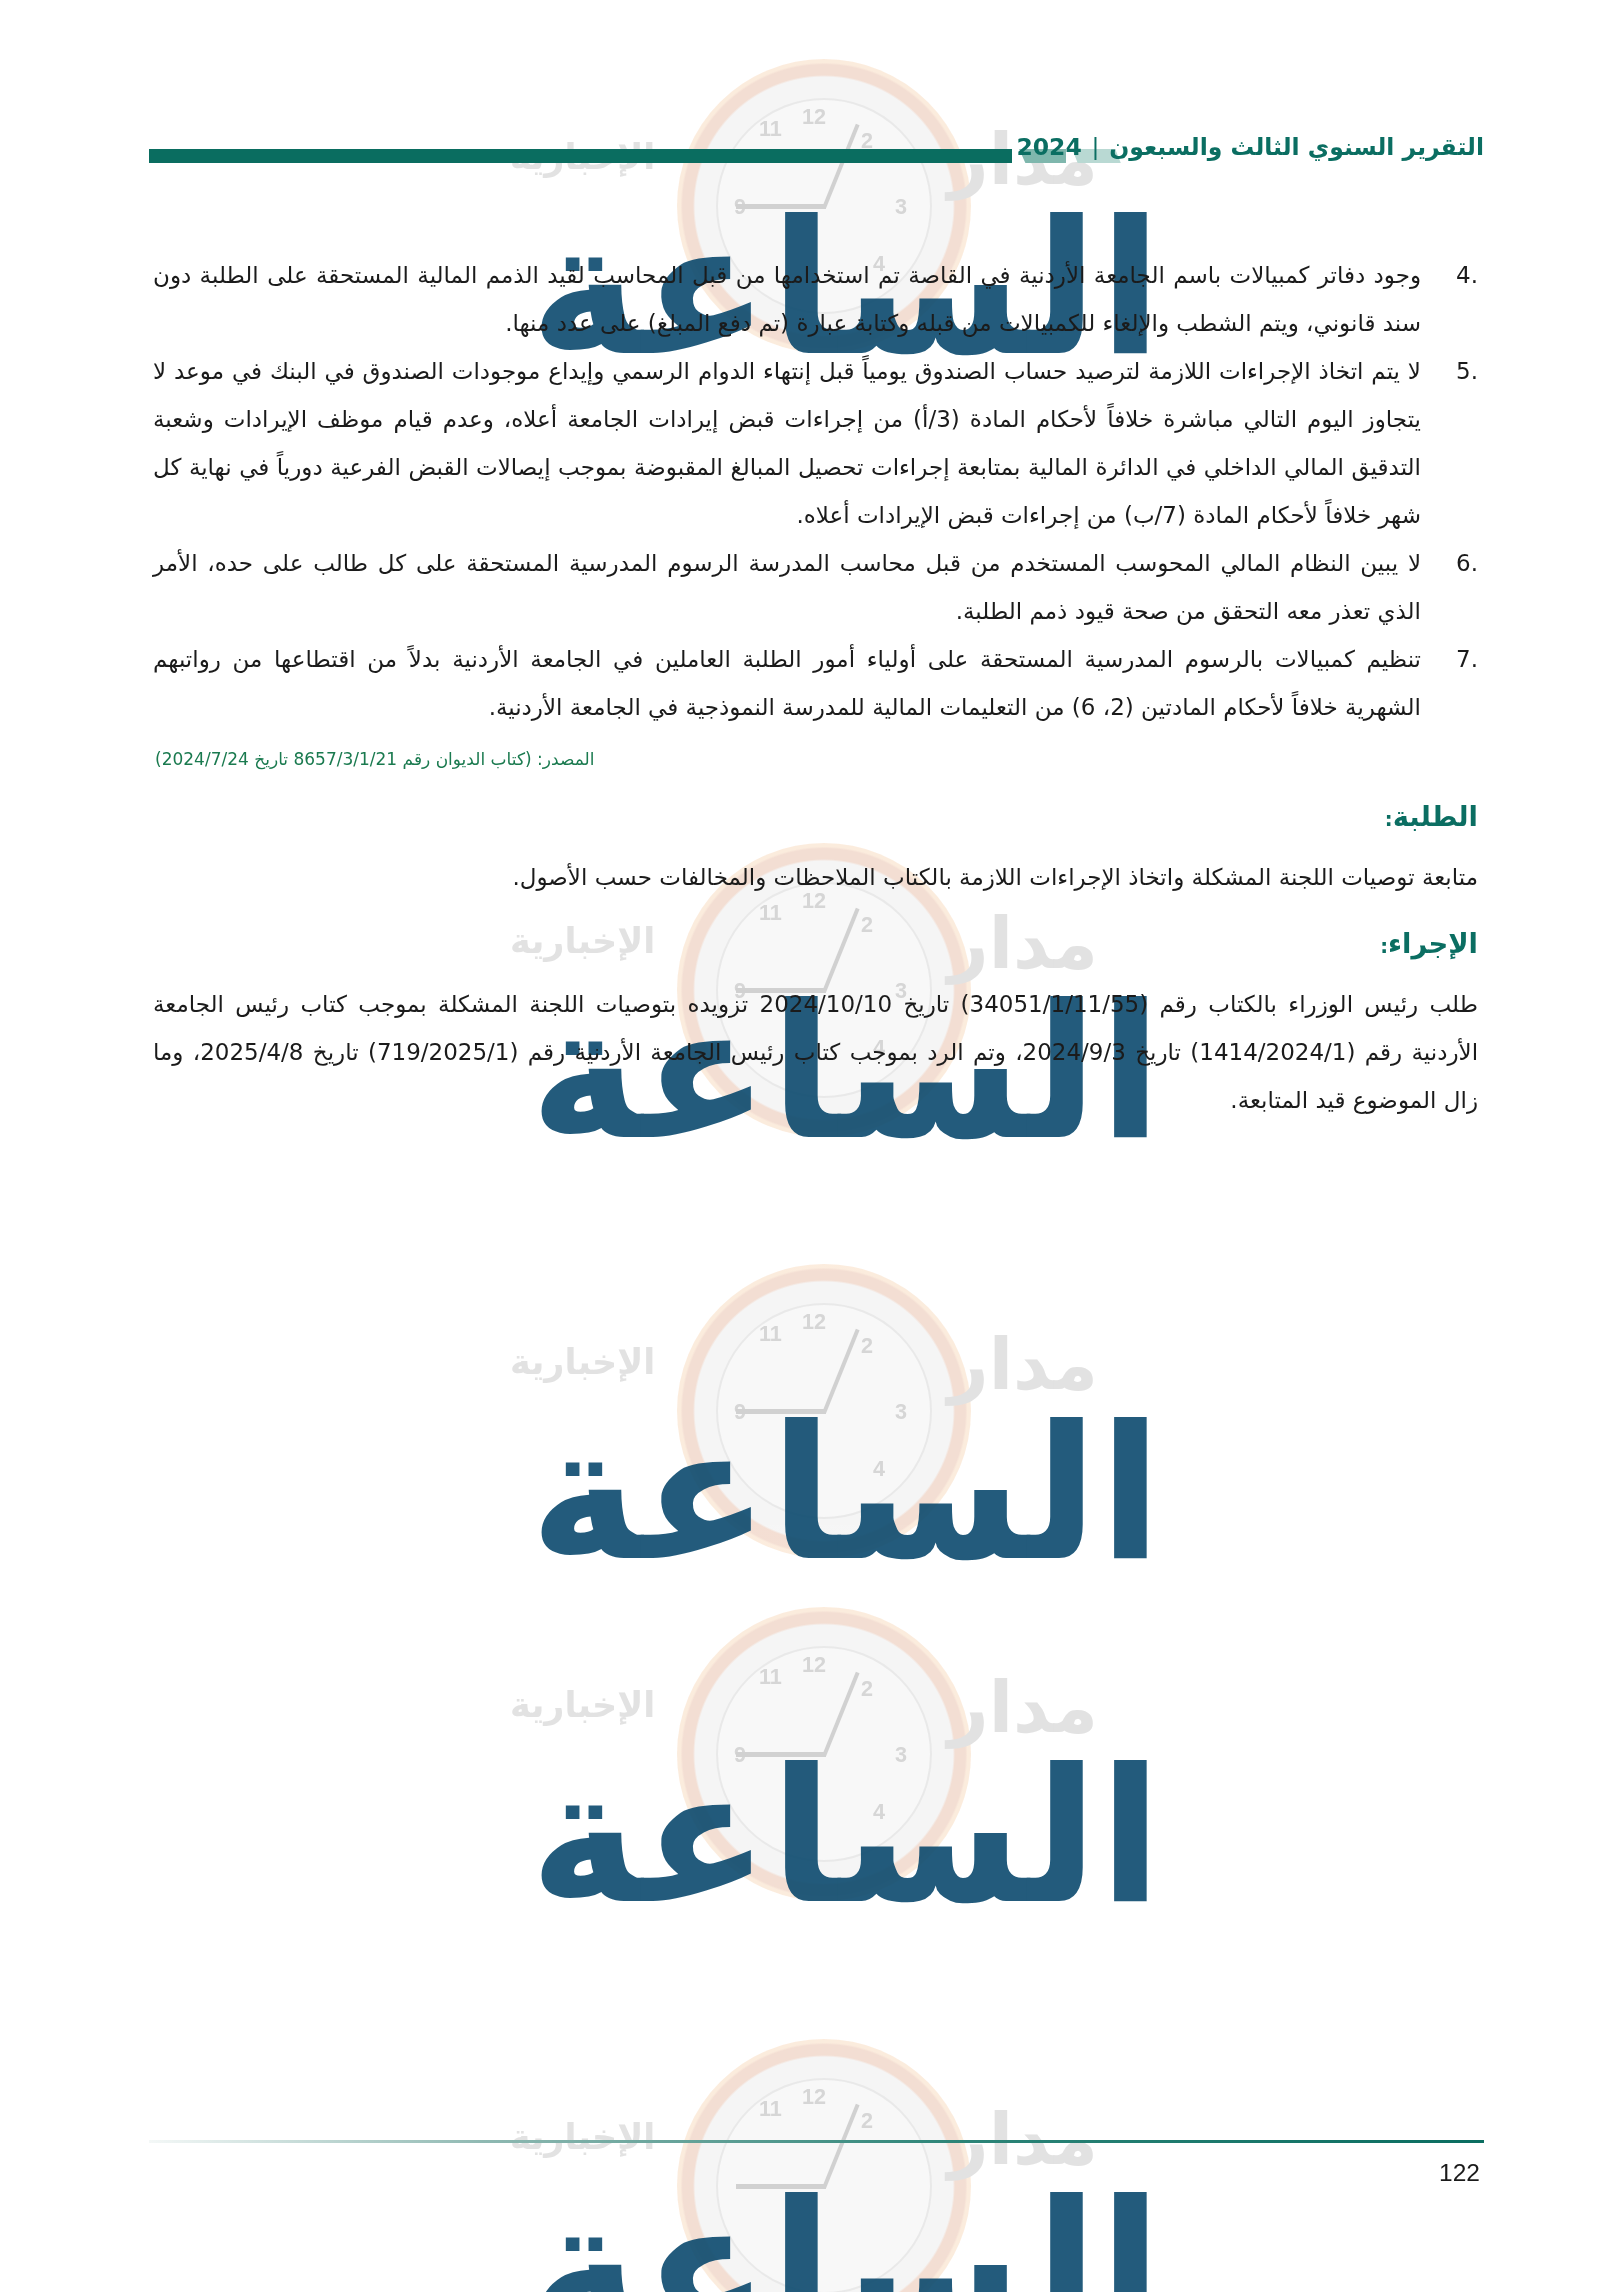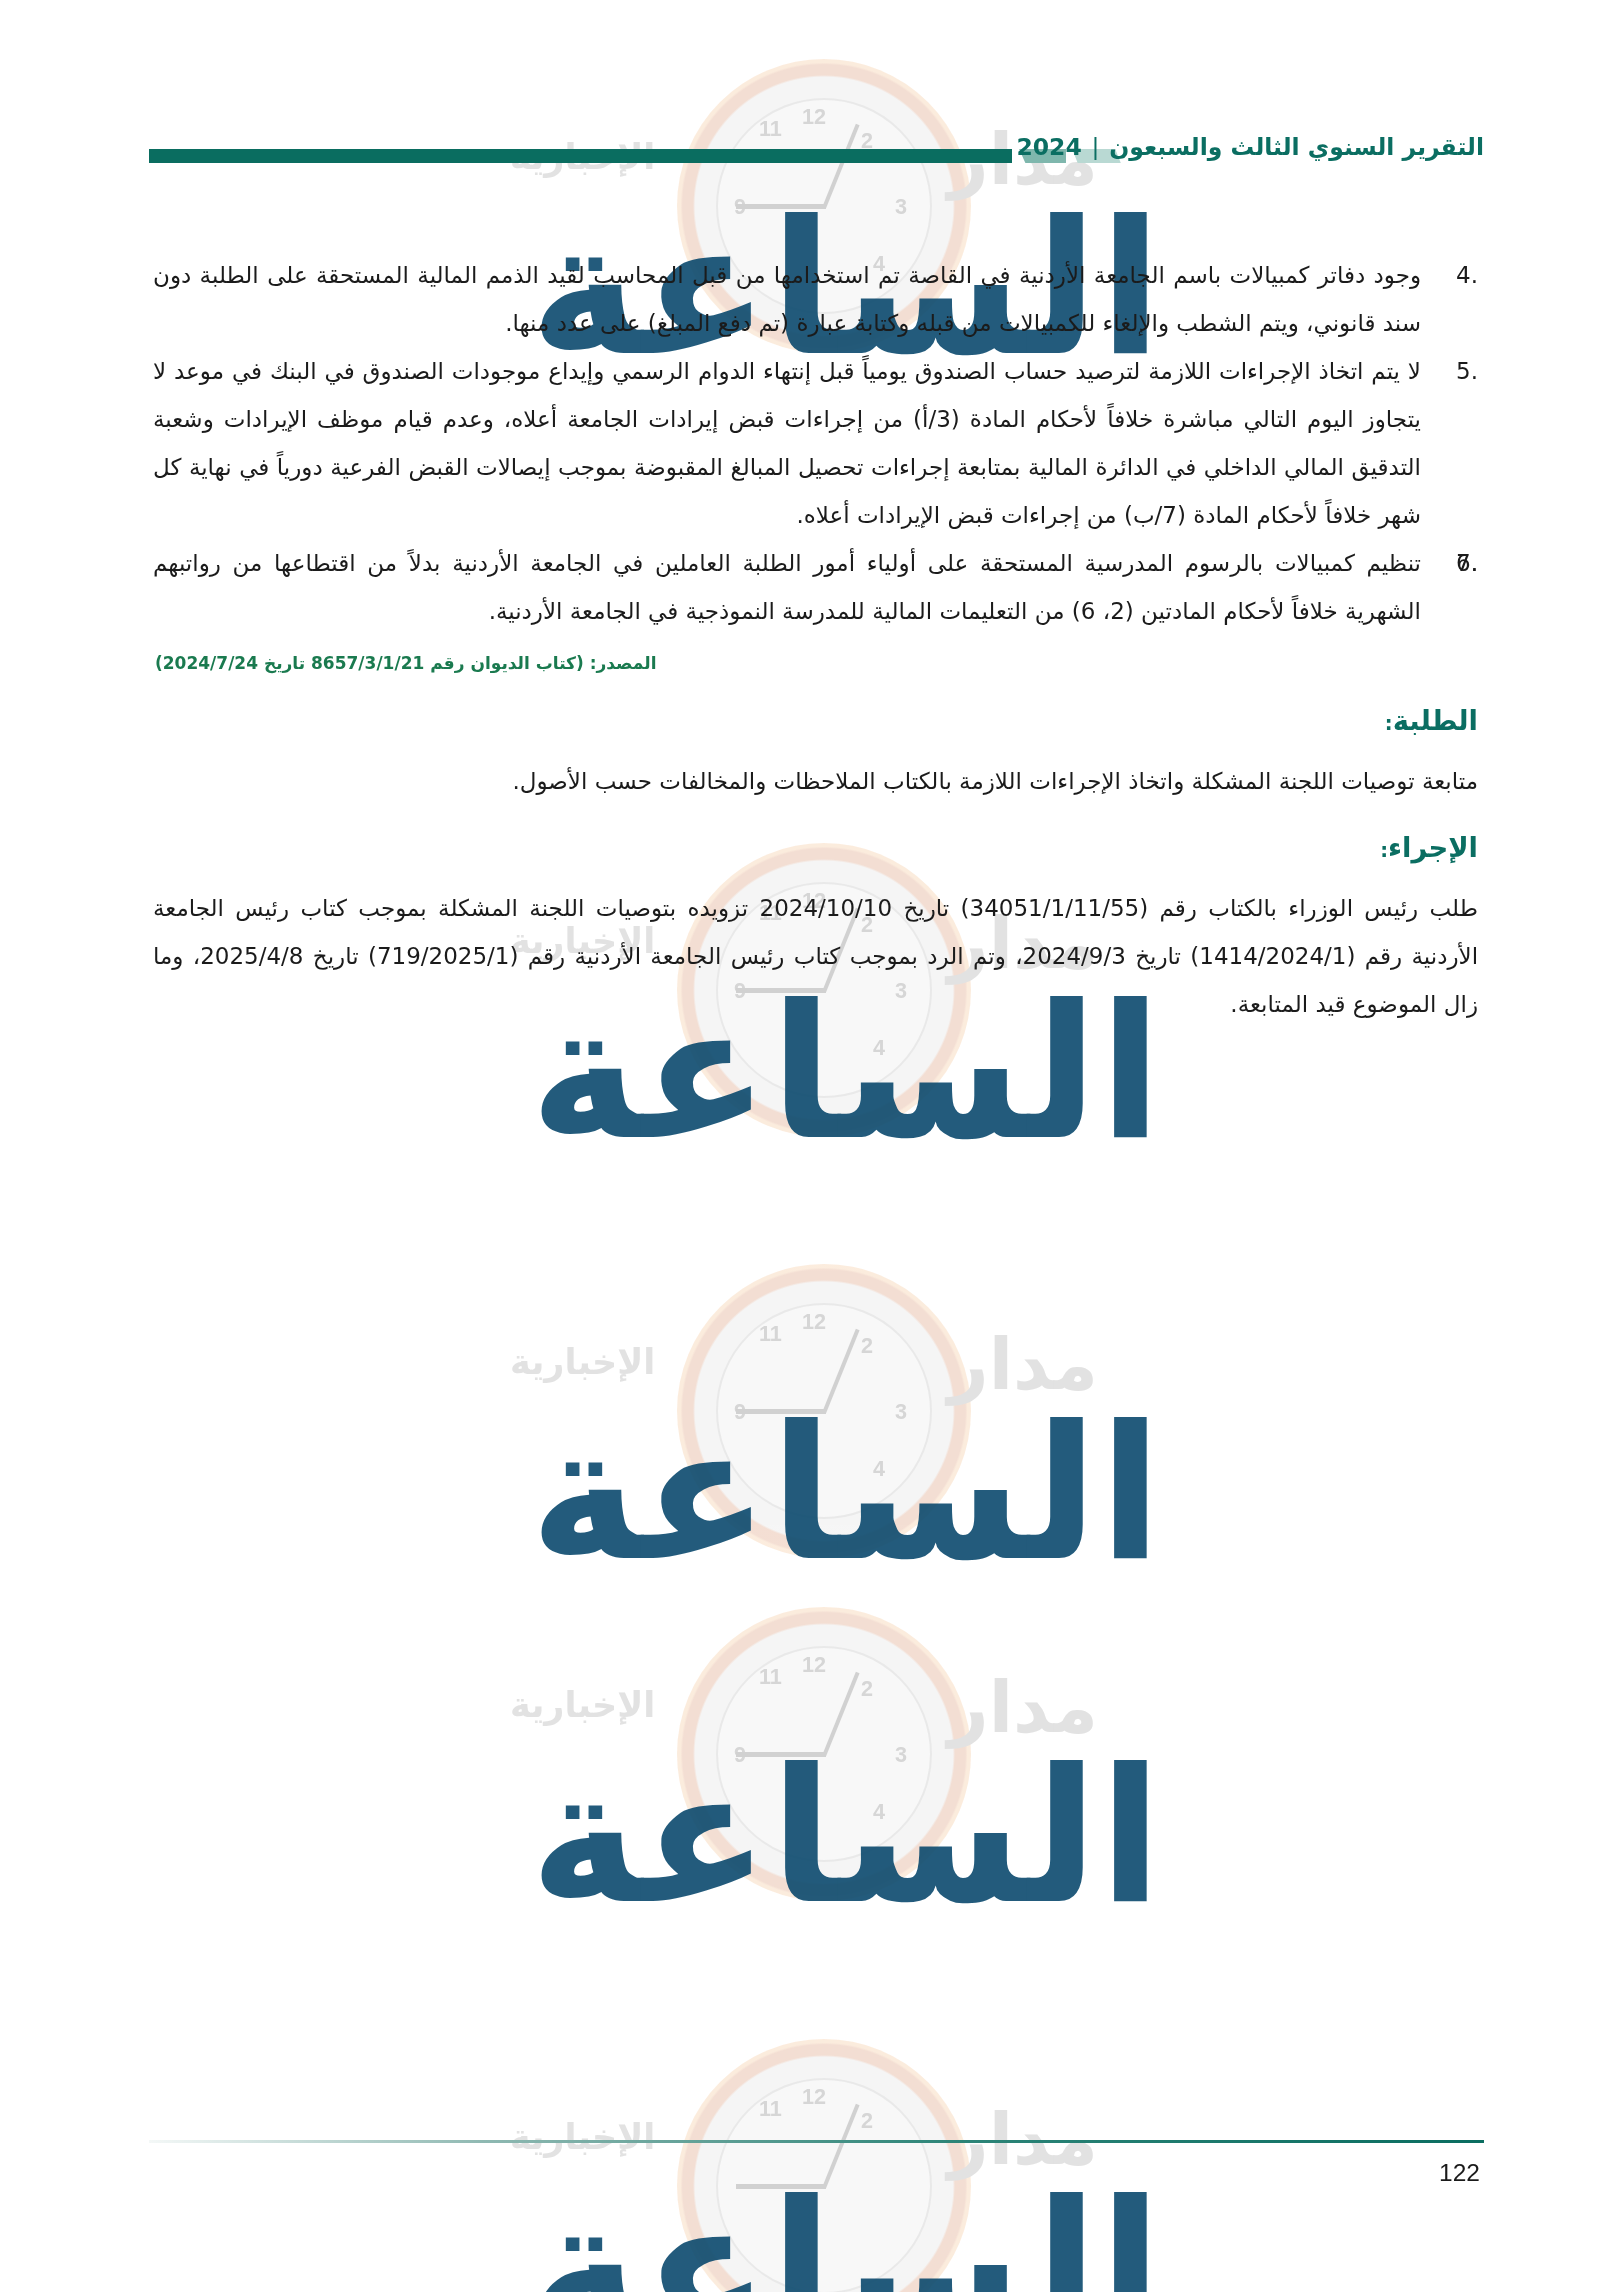--- a/index.html
+++ b/index.html
@@ -109,21 +109,21 @@
     }
     .source {
       margin-top: 13.7px;
       font-size: 17px;
       line-height: 29px;
       color: #1a7a4f;
       text-align: left;
       direction: rtl;
       padding-left: 2px;
     }
-    .source .src-wrap { display: inline-block; direction: rtl; font-weight: bold; }
+    .source .src-wrap { display: inline-block; direction: rtl; }
     .section-heading {
       font: bold 27.4px "DejaVu Sans", sans-serif;
       color: #0b6e62;
       margin-top: 23.5px;
       line-height: 39px;
     }
     .section-heading .colon { font-size: 19.6px; }
     .paragraph {
       margin-top: 13.7px;
       text-align: justify;
@@ -237,20 +237,21 @@
     <li>
       <span class="num">4.</span>
       <span>وجود دفاتر كمبيالات باسم الجامعة الأردنية في القاصة تم استخدامها من قبل المحاسب لقيد الذمم المالية المستحقة على الطلبة دون سند قانوني، ويتم الشطب والإلغاء للكمبيالات من قبله وكتابة عبارة (تم دفع المبلغ) على عدد منها.</span>
     </li>
     <li>
       <span class="num">5.</span>
       <span>لا يتم اتخاذ الإجراءات اللازمة لترصيد حساب الصندوق يومياً قبل إنتهاء الدوام الرسمي وإيداع موجودات الصندوق في البنك في موعد لا يتجاوز اليوم التالي مباشرة خلافاً لأحكام المادة (3/أ) من إجراءات قبض إيرادات الجامعة أعلاه، وعدم قيام موظف الإيرادات وشعبة التدقيق المالي الداخلي في الدائرة المالية بمتابعة إجراءات تحصيل المبالغ المقبوضة بموجب إيصالات القبض الفرعية دورياً في نهاية كل شهر خلافاً لأحكام المادة (7/ب) من إجراءات قبض الإيرادات أعلاه.</span>
     </li>
     <li>
       <span class="num">6.</span>
+      <span>لا يبين النظام المالي المحوسب المستخدم من قبل محاسب المدرسة الرسوم المدرسية المستحقة على كل طالب على حده، الأمر الذي تعذر معه التحقق من صحة قيود ذمم الطلبة.</span>
     </li>
     <li>
       <span class="num">7.</span>
       <span>تنظيم كمبيالات بالرسوم المدرسية المستحقة على أولياء أمور الطلبة العاملين في الجامعة الأردنية بدلاً من اقتطاعها من رواتبهم الشهرية خلافاً لأحكام المادتين (2، 6) من التعليمات المالية للمدرسة النموذجية في الجامعة الأردنية.</span>
     </li>
   </ol>
 
   <div class="source">
     <span class="src-wrap">
       <span>المصدر:</span>

